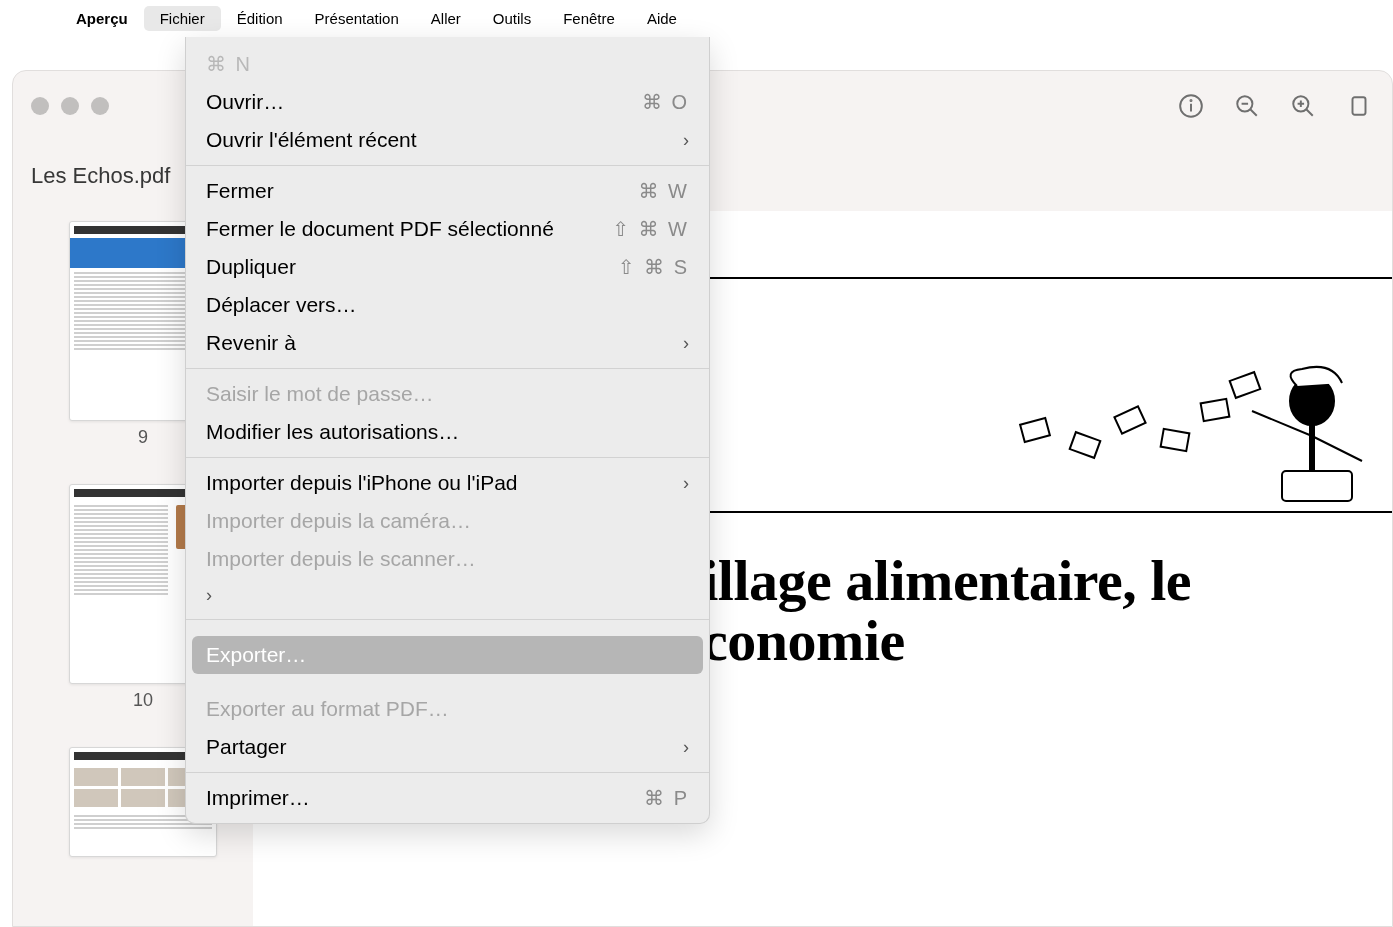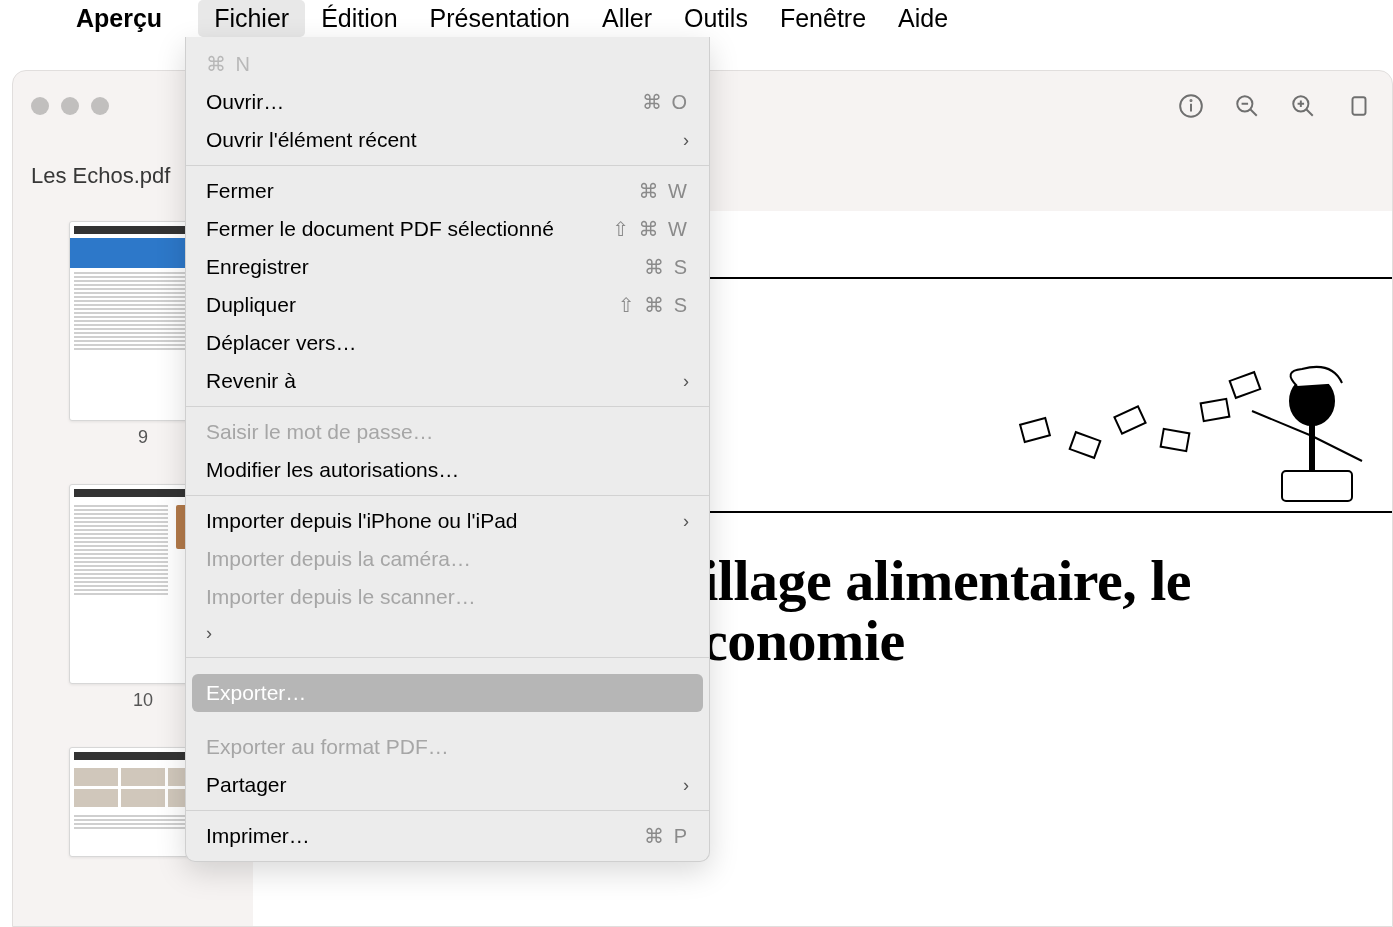--- a/index.html
+++ b/index.html
@@ -25,26 +25,26 @@
     position: relative;
     z-index: 100;
   }
   .apple-logo {
     font-size: 26px;
     line-height: 1;
     padding-right: 30px;
   }
   .menubar-item {
     padding: 4px 16px;
-    font-size: 25px;
+    font-size: 15px;
     border-radius: 5px;
     cursor: default;
   }
   .menubar-item.app { font-weight: 700; }
-  .menubar-item.open { background: #e8e8e8; margin-left: 20px; }
+  .menubar-item.open { background: #e8e8e8; }
 
   
   .dropdown {
     position: absolute;
     top: 37px;
     left: 185px;
     width: 525px;
     background: #ececec;
     border: 1px solid #cfcfcf;
     border-top: none;
@@ -250,24 +250,20 @@
       <span class="menu-arrow">›</span>
     </div>
     <div class="menu-sep"></div>
     <div class="menu-row">
       <span class="menu-label">Fermer</span>
       <span class="menu-shortcut">⌘ W</span>
     </div>
     <div class="menu-row">
       <span class="menu-label">Fermer le document PDF sélectionné</span>
       <span class="menu-shortcut">⇧ ⌘ W</span>
-    </div>
-    <div class="menu-row">
-      <span class="menu-label">Enregistrer</span>
-      <span class="menu-shortcut">⌘ S</span>
     </div>
     <div class="menu-row">
       <span class="menu-label">Dupliquer</span>
       <span class="menu-shortcut">⇧ ⌘ S</span>
     </div>
     <div class="menu-row">
       <span class="menu-label">Déplacer vers…</span>
     </div>
     <div class="menu-row">
       <span class="menu-label">Revenir à</span>

